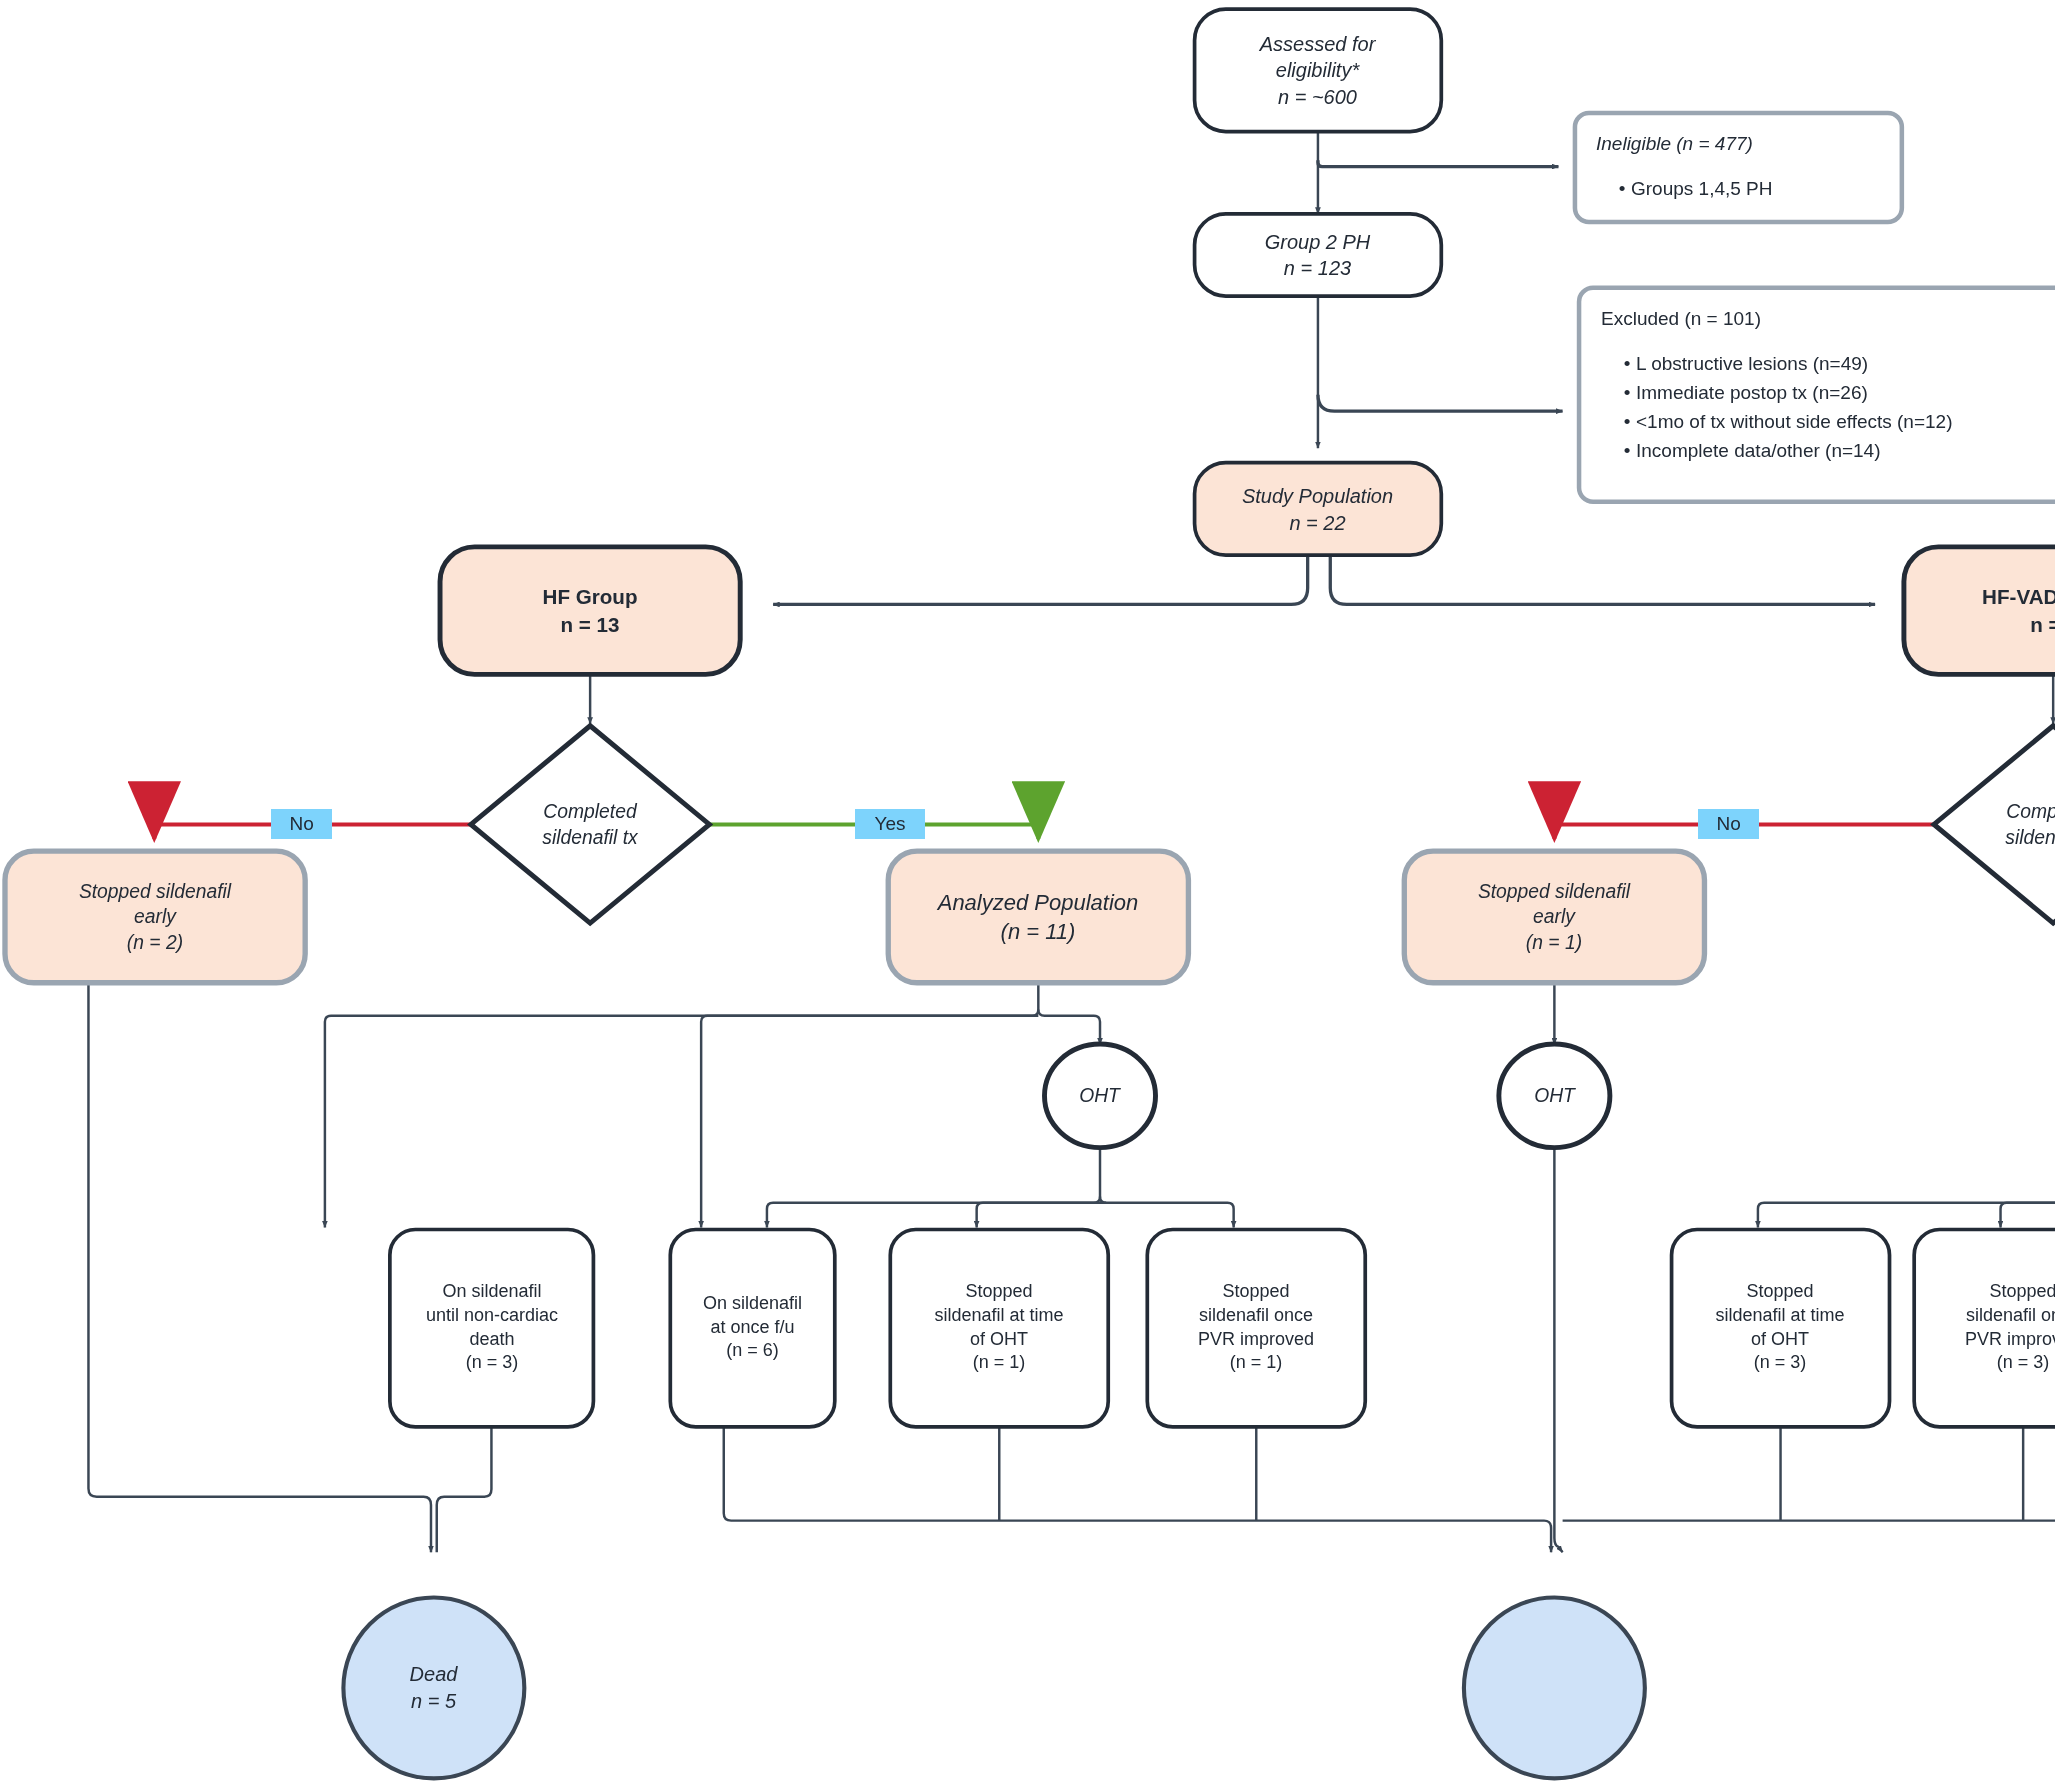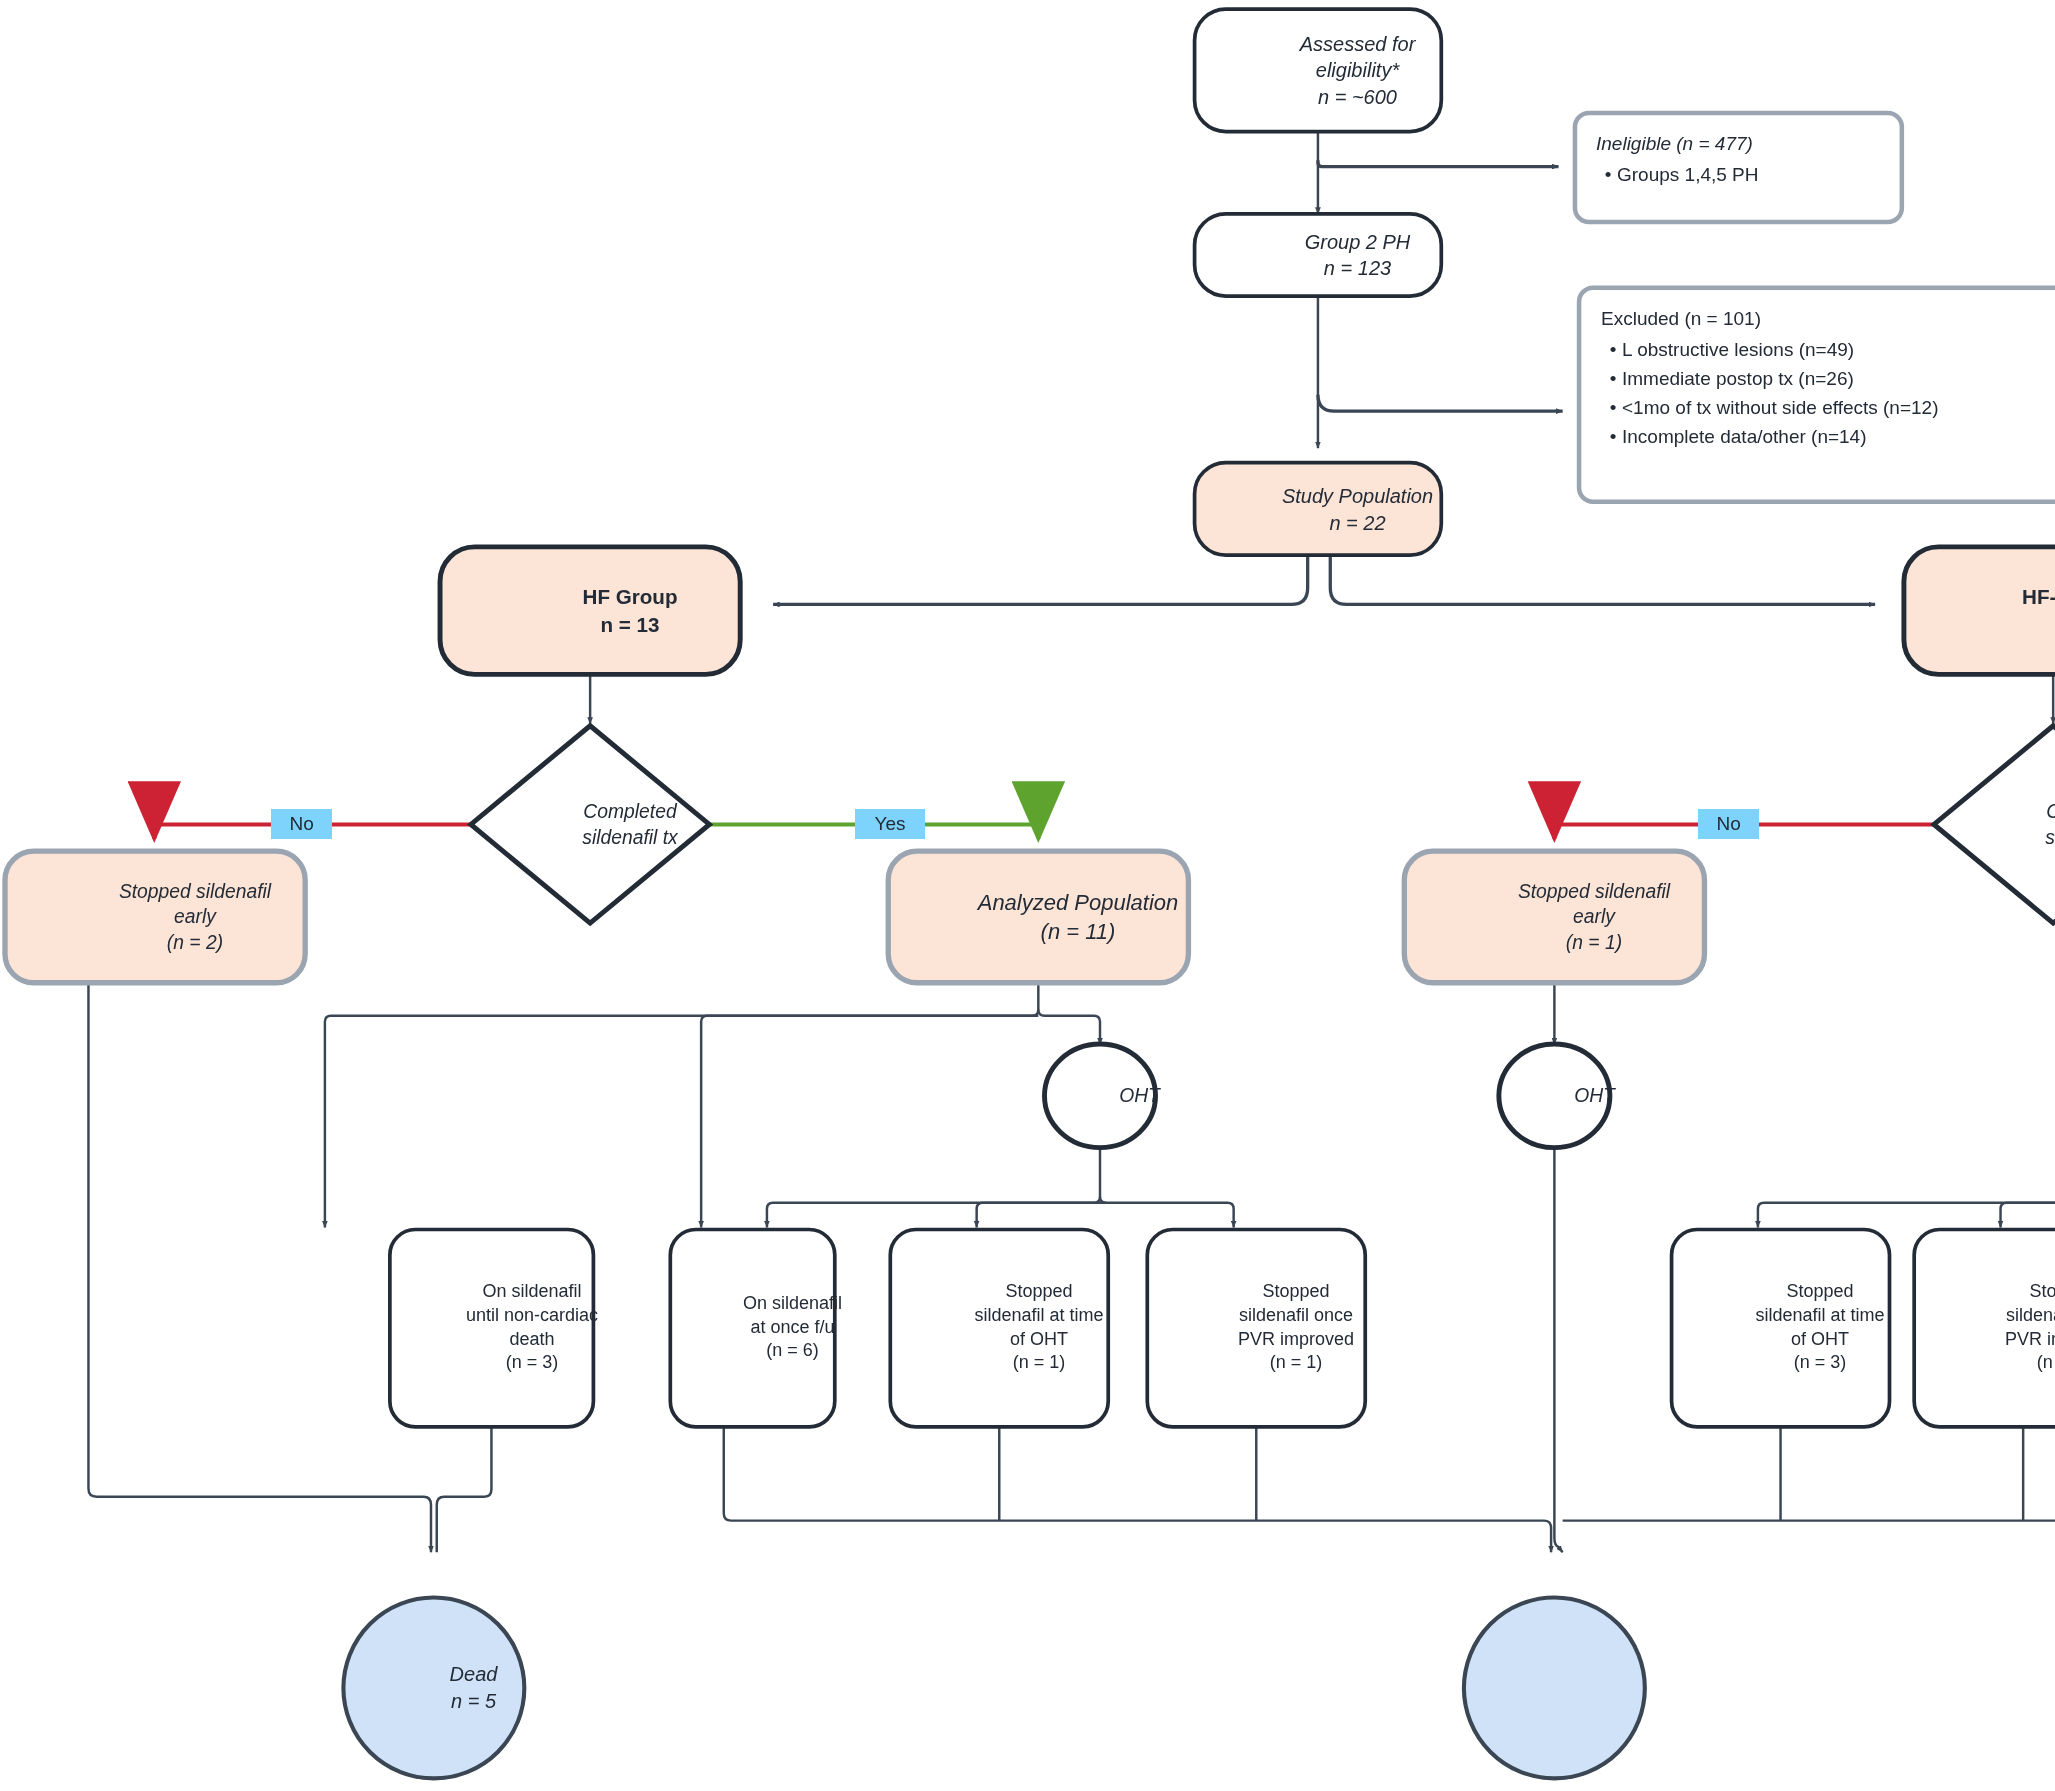--- a/index.html
+++ b/index.html
@@ -1,27 +1,27 @@
 <!DOCTYPE html>
 <html style="font-size:6.6px"><head>
 <meta charset="utf-8">
 <style>
   html,body{margin:0;padding:0;background:#ffffff;}
   #stage{position:relative;width:2596px;height:1792px;background:#ffffff;
          font-family:"Liberation Sans", sans-serif;}
   svg.layer{position:absolute;top:0;left:0;width:2596px;height:1792px;}
   .node-label{position:absolute;display:flex;align-items:center;justify-content:center;
-              text-align:center;line-height:1.32;color:#232b36;pointer-events:none;padding-left:40px;}
+              text-align:center;line-height:1.32;color:#232b36;pointer-events:none;}
   .ital{font-style:italic;}
   .bold{font-weight:bold;}
   .edge-label{position:absolute;display:flex;align-items:center;justify-content:center;
               background:#7dd3fc;color:#232b36;font-size:19px;padding:0 4.1px;}
   .listbox{position:absolute;color:#232b36;font-size:19px;line-height:1.52;}
   .listbox .hdr{display:block;margin-bottom:1.6px;}
-  .listbox ul{margin:2px;padding-left:19px;list-style:none;}
+  .listbox ul{margin:16px;padding-left:19px;list-style:none;}
   .listbox li{position:relative;}
   .listbox li::before{content:"\2022";position:absolute;left:-12.3px;}
 </style>
 </head>
 <body>
 
 <div id="stage">
 
   <svg class="layer" viewBox="0 0 6313 4358" xmlns="http://www.w3.org/2000/svg">
     <defs>

